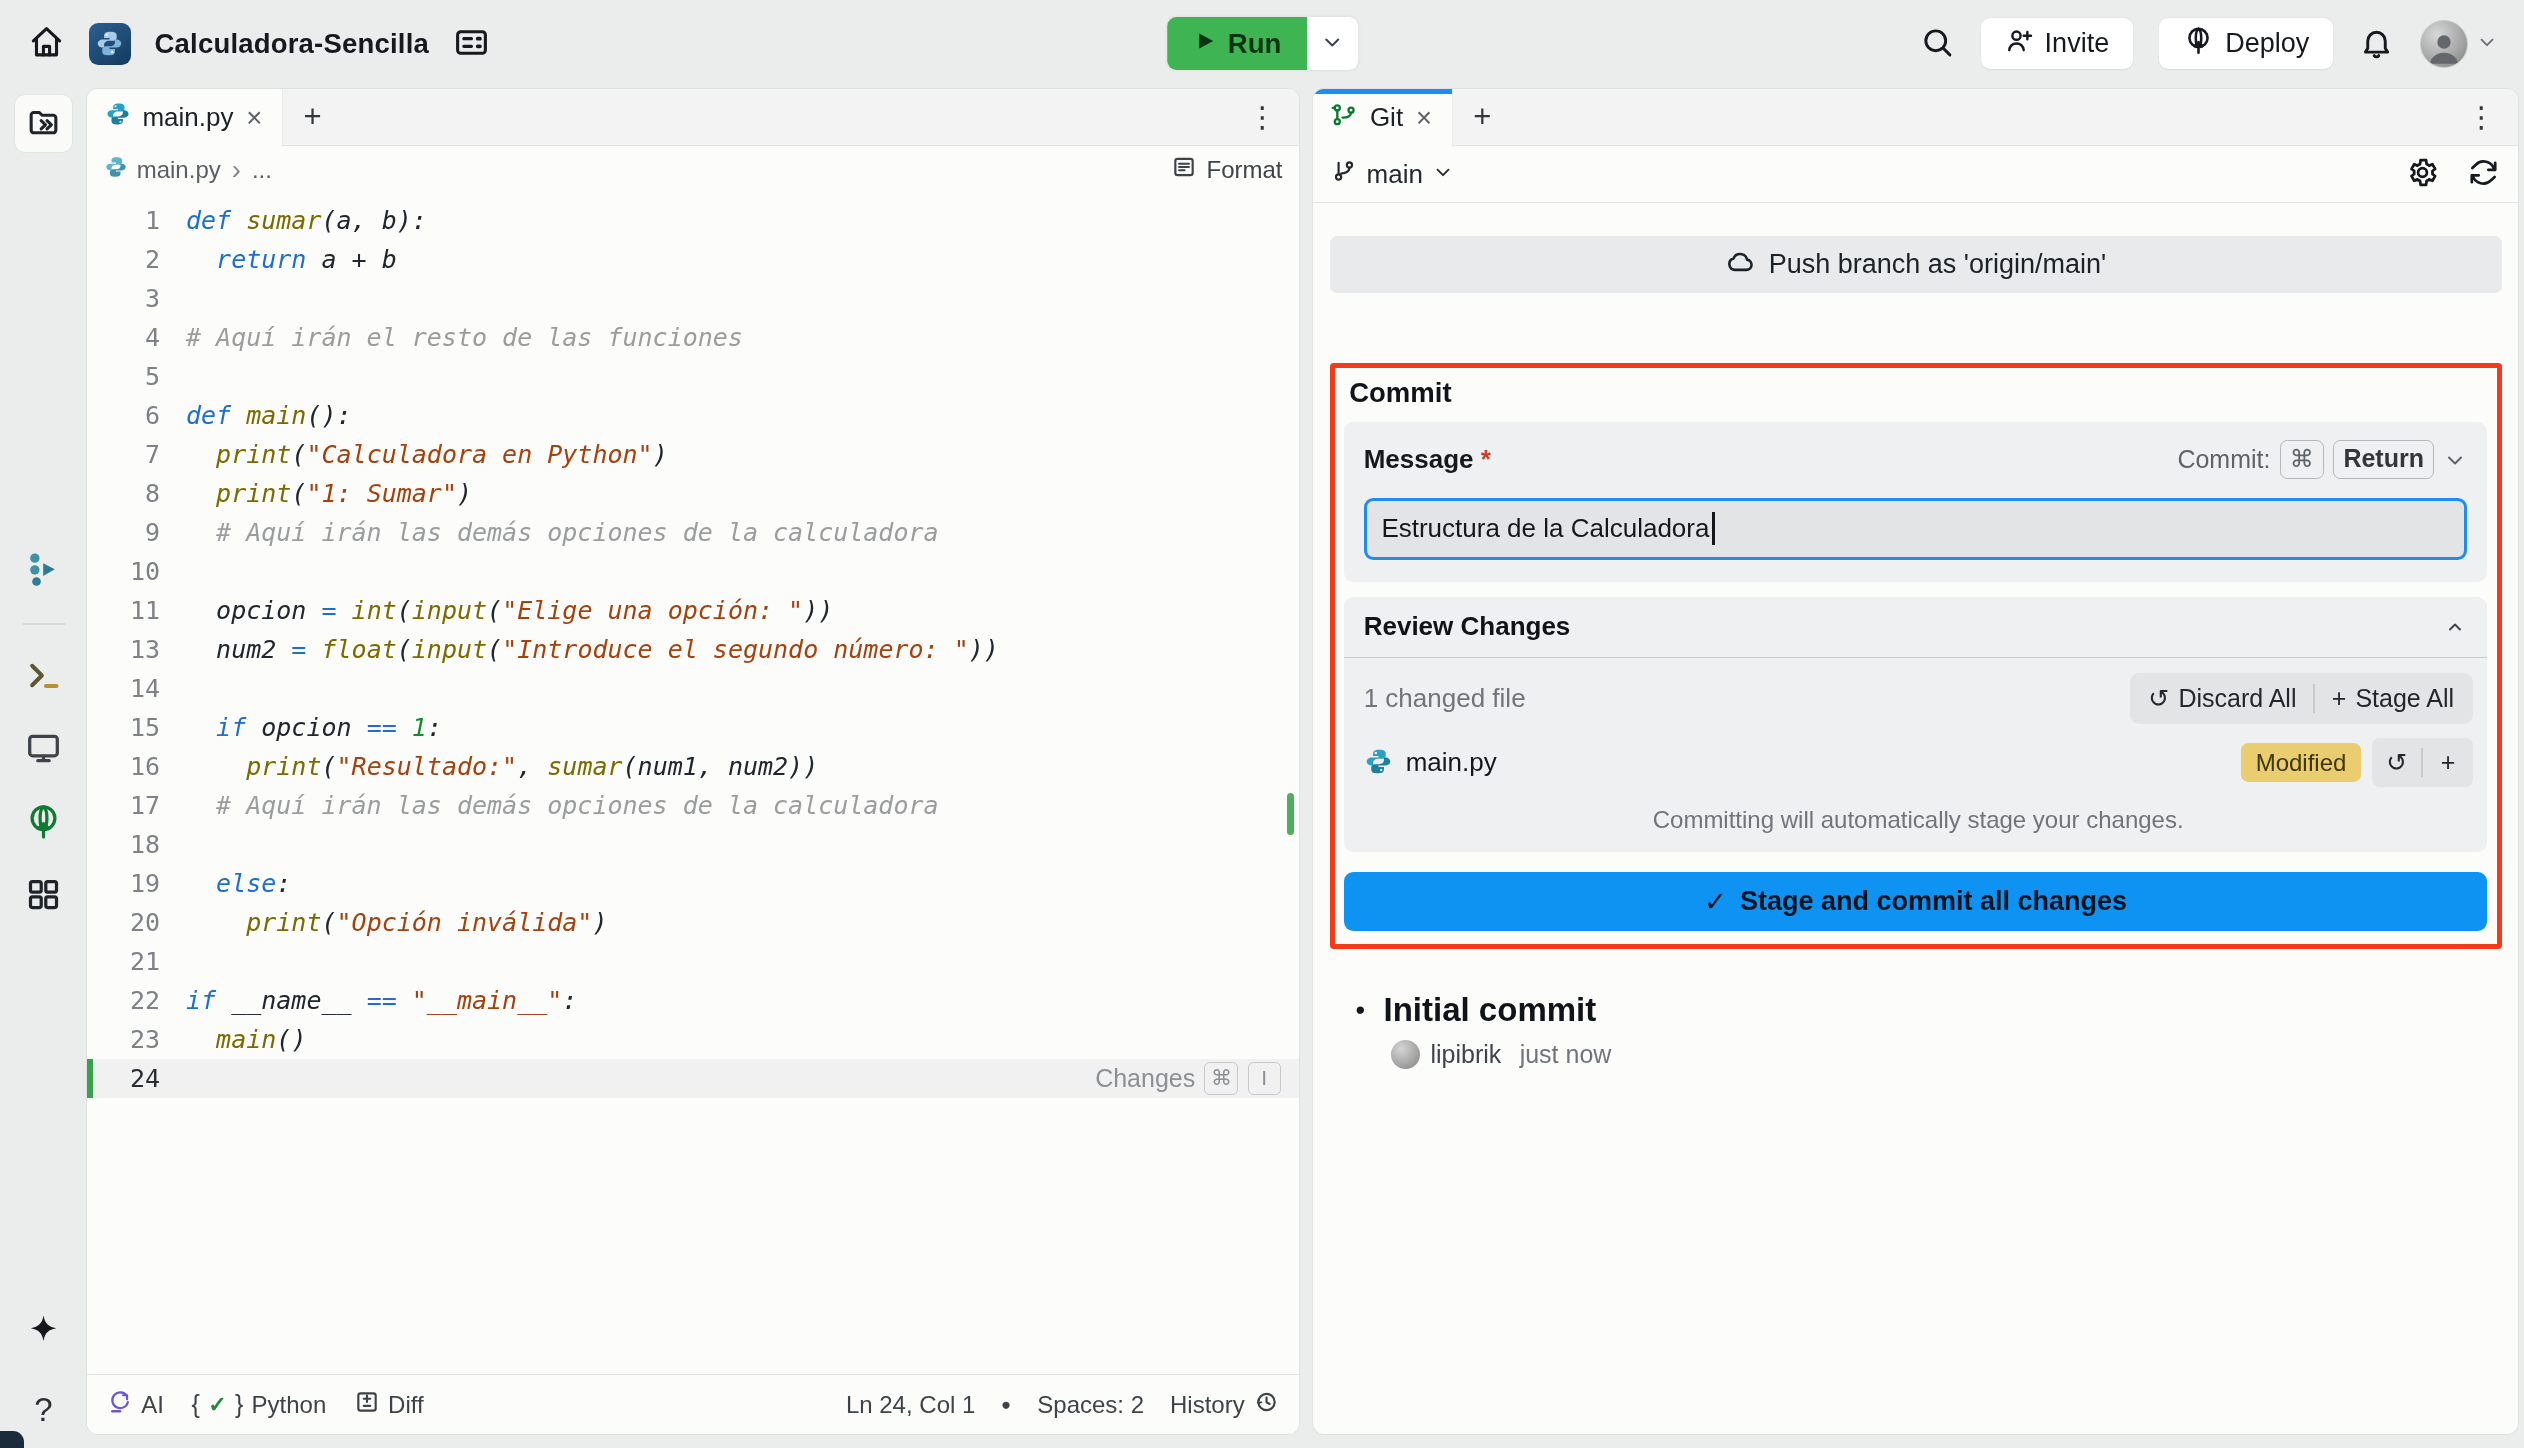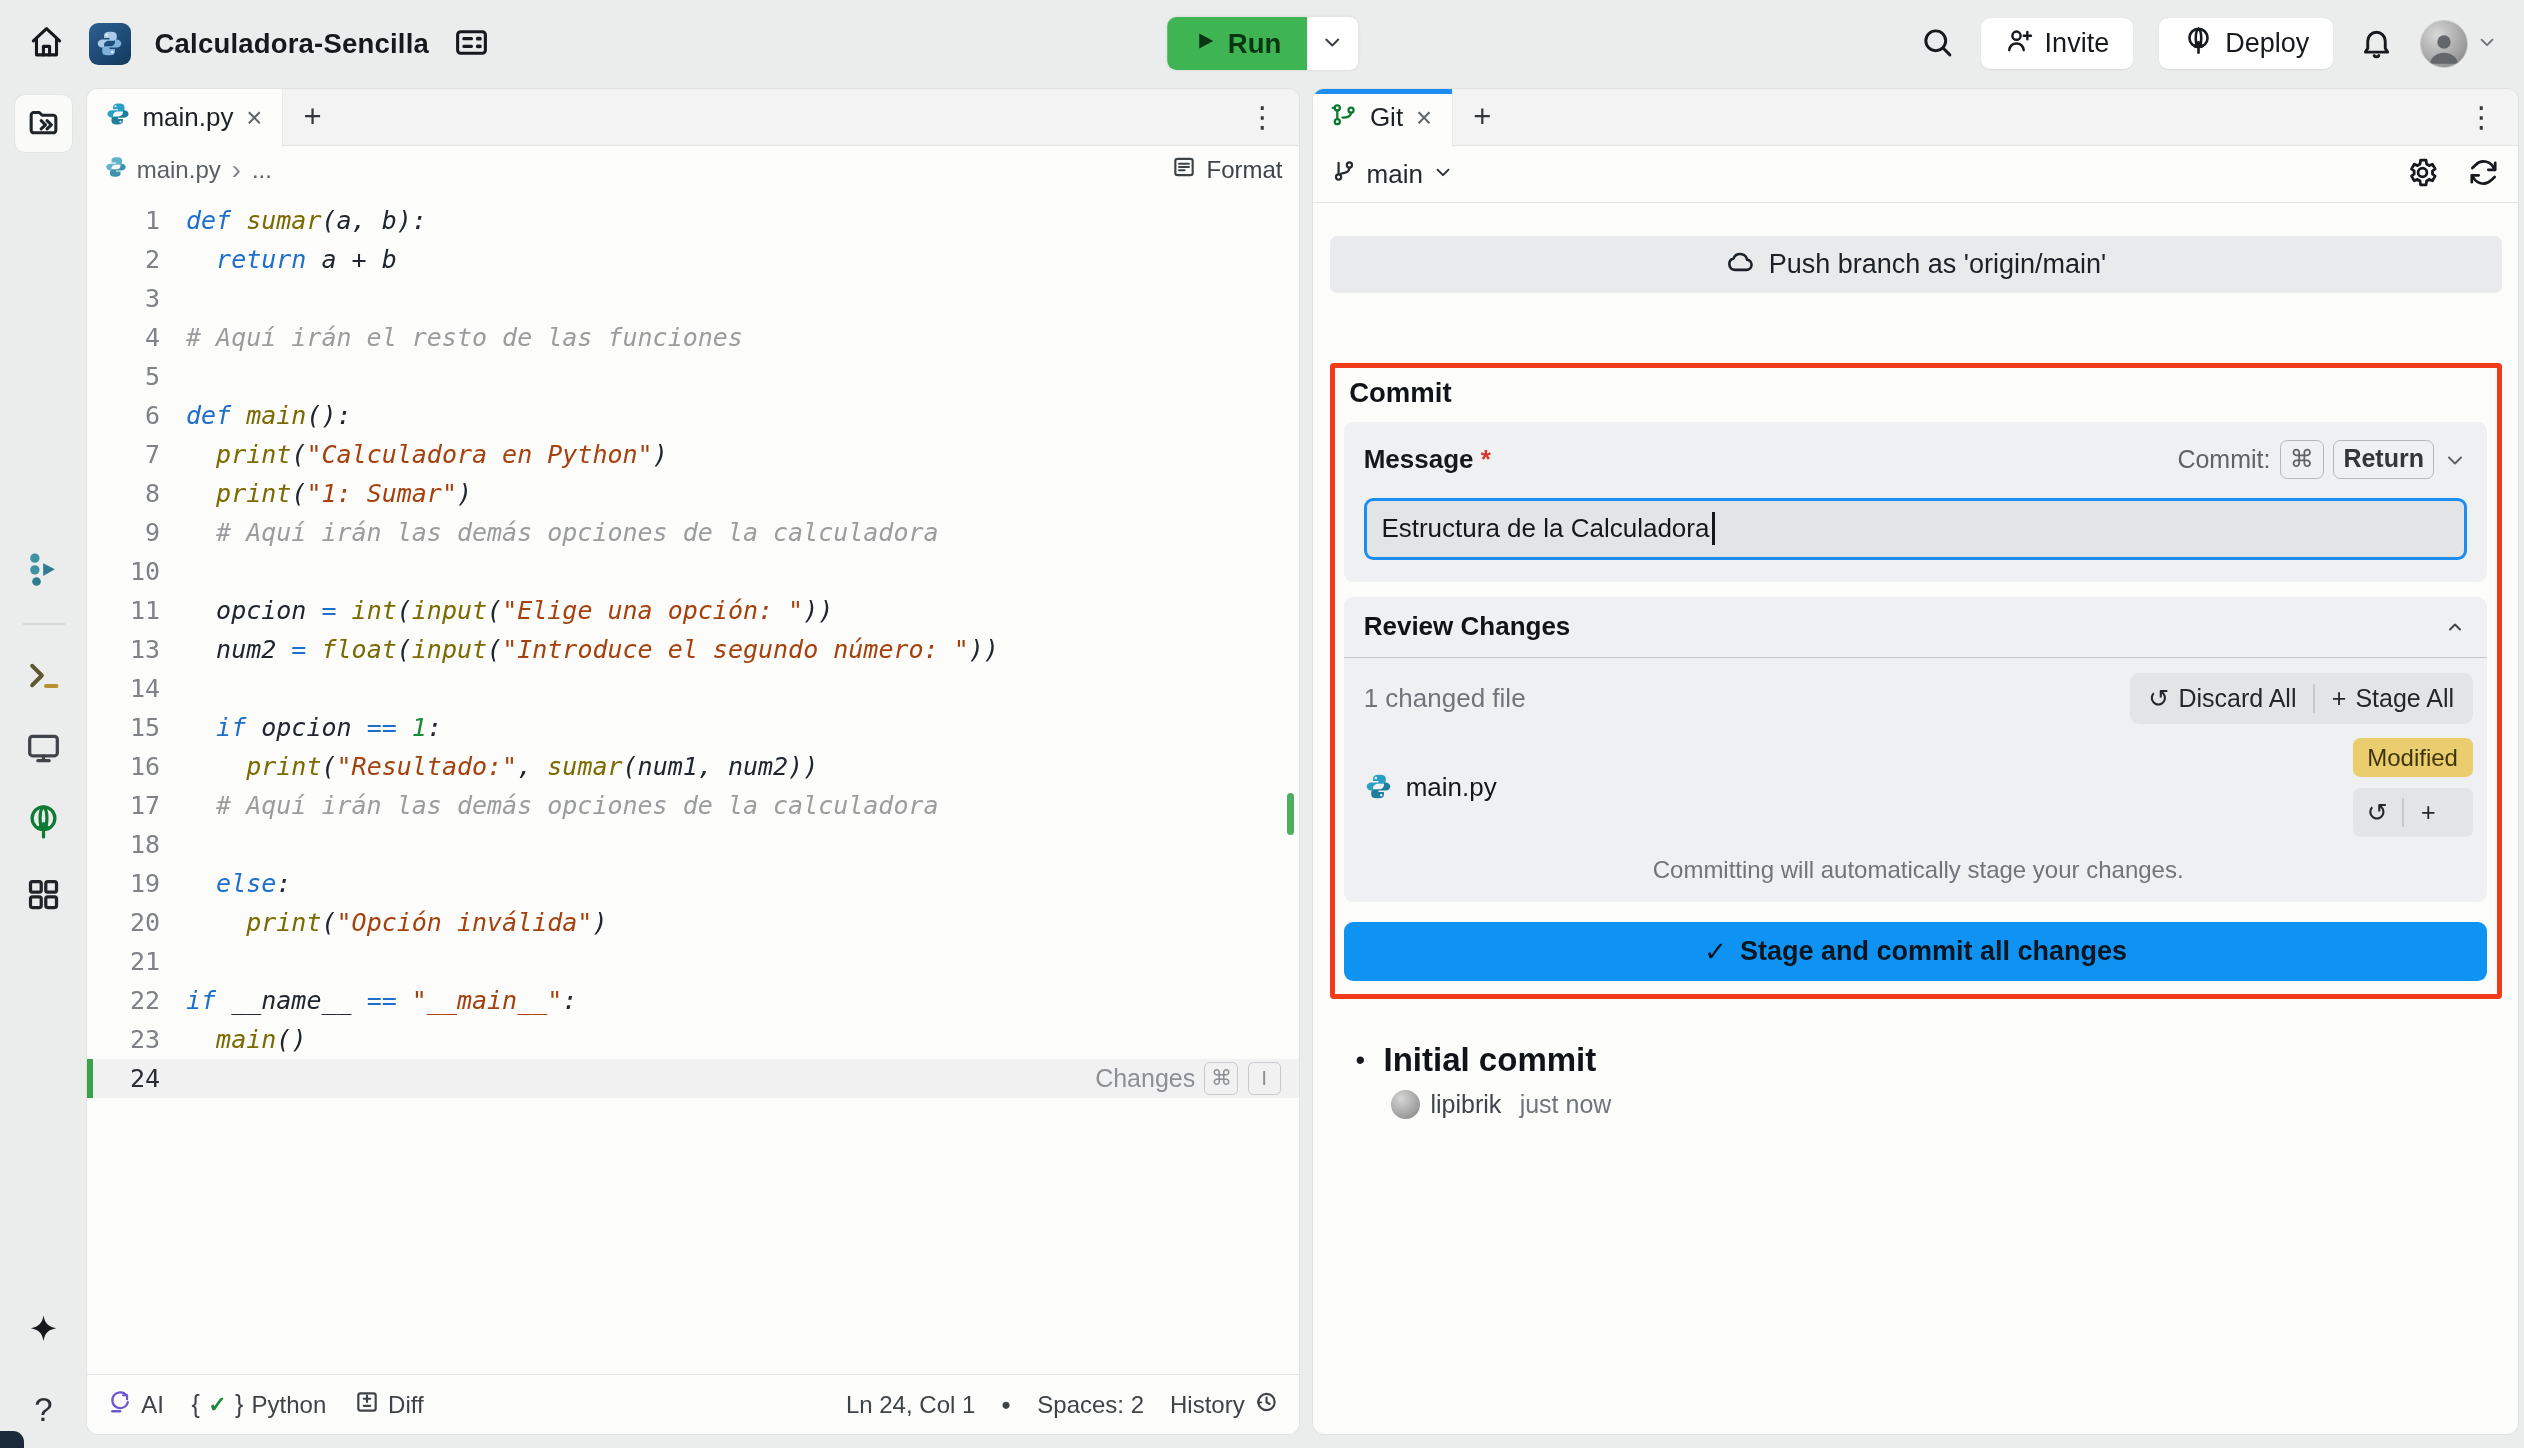--- a/index.html
+++ b/index.html
@@ -94,21 +94,21 @@
   .review-title { font-size:26px; font-weight:700; color:#101418; }
   .review-head .chev { margin-left:auto; color:#3F444A; display:flex; }
   .review-body { padding:14.7px 14.7px 16.5px 20px; }
   .rv-row { display:flex; align-items:center; }
   .changed-count { font-size:26px; color:#70757B; }
   .pill { margin-left:auto; background:#E3E4E6; border-radius:9.2px; display:flex; align-items:center; padding:4.6px 5.5px; }
   .pill-btn { display:flex; align-items:center; gap:9.2px; background:none; border:none; font-size:25px; color:#22272C; padding:6.4px 13px; cursor:pointer; font-family:inherit; }
   .vsep { width:1.8px; height:29px; background:#C7C9CB; margin:0 3.7px; }
   .file-row { margin-top:14.7px; }
   .file-name { font-size:26px; color:#14181C; margin-left:13px; }
-  .file-right { margin-left:auto; display:flex; gap:11px;flex-direction:column; }
+  .file-right { margin-left:auto; display:flex; align-items:center; gap:11px; }
   .badge-modified { background:#E9CD6E; border-radius:7.3px; padding:5.5px 14.7px; font-size:24px; color:#403508; }
   .pill.sq { margin-left:0; padding:2.8px 3.7px; border-radius:7.3px; }
   .sq-btn { width:42px; display:flex; justify-content:center; background:none; border:none; font-size:25px; color:#22272C; padding:7.3px 0; cursor:pointer; }
   .hint { margin-top:18.4px; text-align:center; font-size:24px; color:#70757B; padding-bottom:1.8px; }
   .commit-btn { margin-top:20px; width:100%; height:59px; background:#0E93F2; border:none; border-radius:9.2px; display:flex; align-items:center; justify-content:center; gap:13px; font-size:27px; font-weight:600; color:#0A1520; cursor:pointer; font-family:inherit; }
   .commit-btn .chk { font-size:27.5px; font-weight:400; }
 
   .history { margin-top:42px; padding:0 26px; }
   .h-row1 { display:flex; align-items:center; gap:18.4px; }
   .h-bullet { font-size:27.5px; color:#14181C; }

